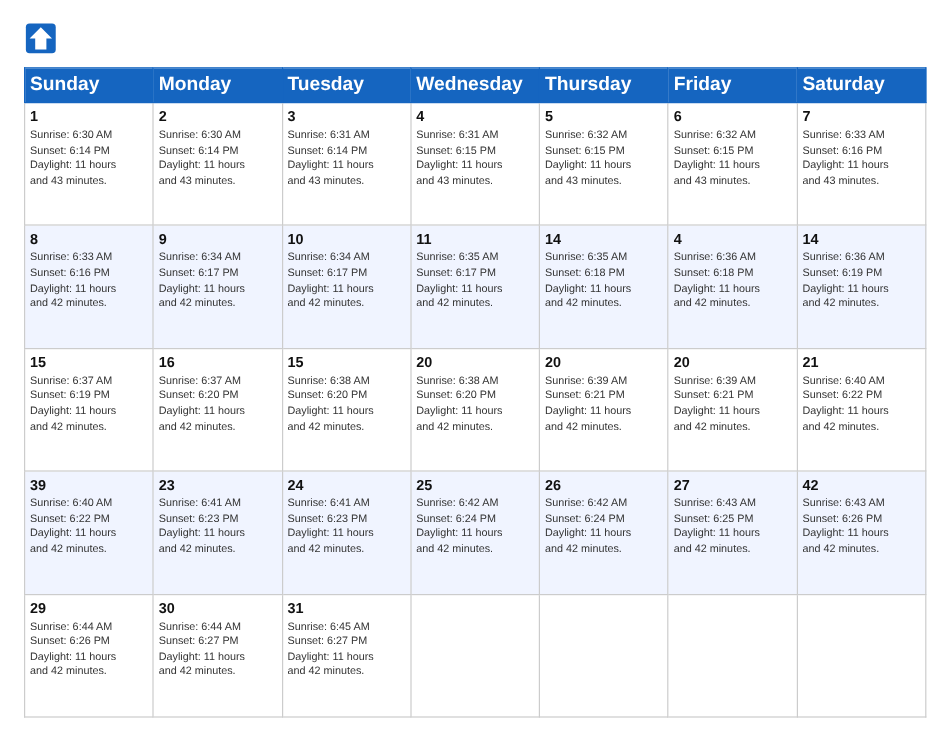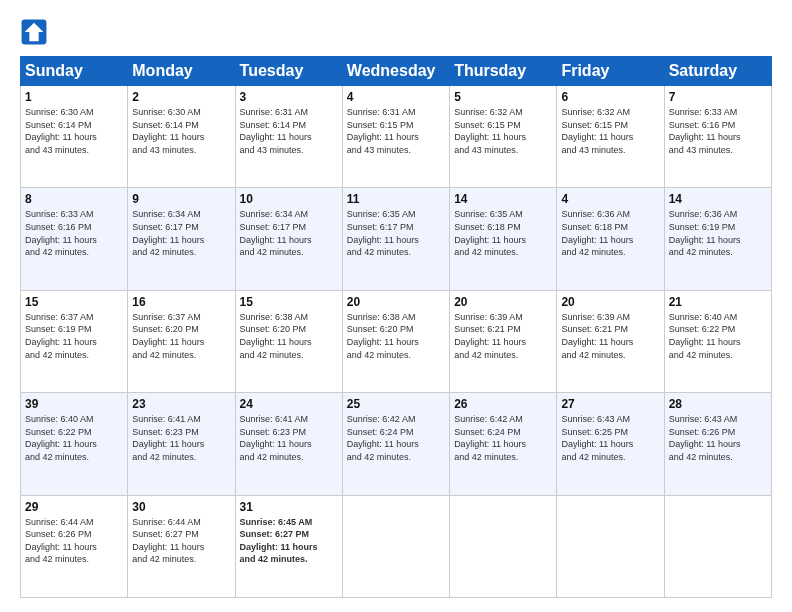--- a/index.html
+++ b/index.html
@@ -323,21 +323,21 @@
 and 42 minutes.</div>
           </td>
           <td>
             <span class="day-num">27</span>
             <div class="cell-text" style="white-space: pre-line;">Sunrise: 6:43 AM
 Sunset: 6:25 PM
 Daylight: 11 hours
 and 42 minutes.</div>
           </td>
           <td>
-            <span class="day-num">28</span>
+            <span class="day-num">42</span>
             <div class="cell-text" style="white-space: pre-line;">Sunrise: 6:43 AM
 Sunset: 6:26 PM
 Daylight: 11 hours
 and 42 minutes.</div>
           </td>
         </tr>
         <tr>
           <td>
             <span class="day-num">29</span>
             <div class="cell-text" style="white-space: pre-line;">Sunrise: 6:44 AM
@@ -347,21 +347,21 @@
           </td>
           <td>
             <span class="day-num">30</span>
             <div class="cell-text" style="white-space: pre-line;">Sunrise: 6:44 AM
 Sunset: 6:27 PM
 Daylight: 11 hours
 and 42 minutes.</div>
           </td>
           <td>
             <span class="day-num">31</span>
-            <div class="cell-text" style="white-space: pre-line; font-weight: bold;">Sunrise: 6:45 AM
+            <div class="cell-text" style="white-space: pre-line;">Sunrise: 6:45 AM
 Sunset: 6:27 PM
 Daylight: 11 hours
 and 42 minutes.</div>
           </td>
           <td class="empty"></td>
           <td class="empty"></td>
           <td class="empty"></td>
           <td class="empty"></td>
         </tr>
       </tbody>

